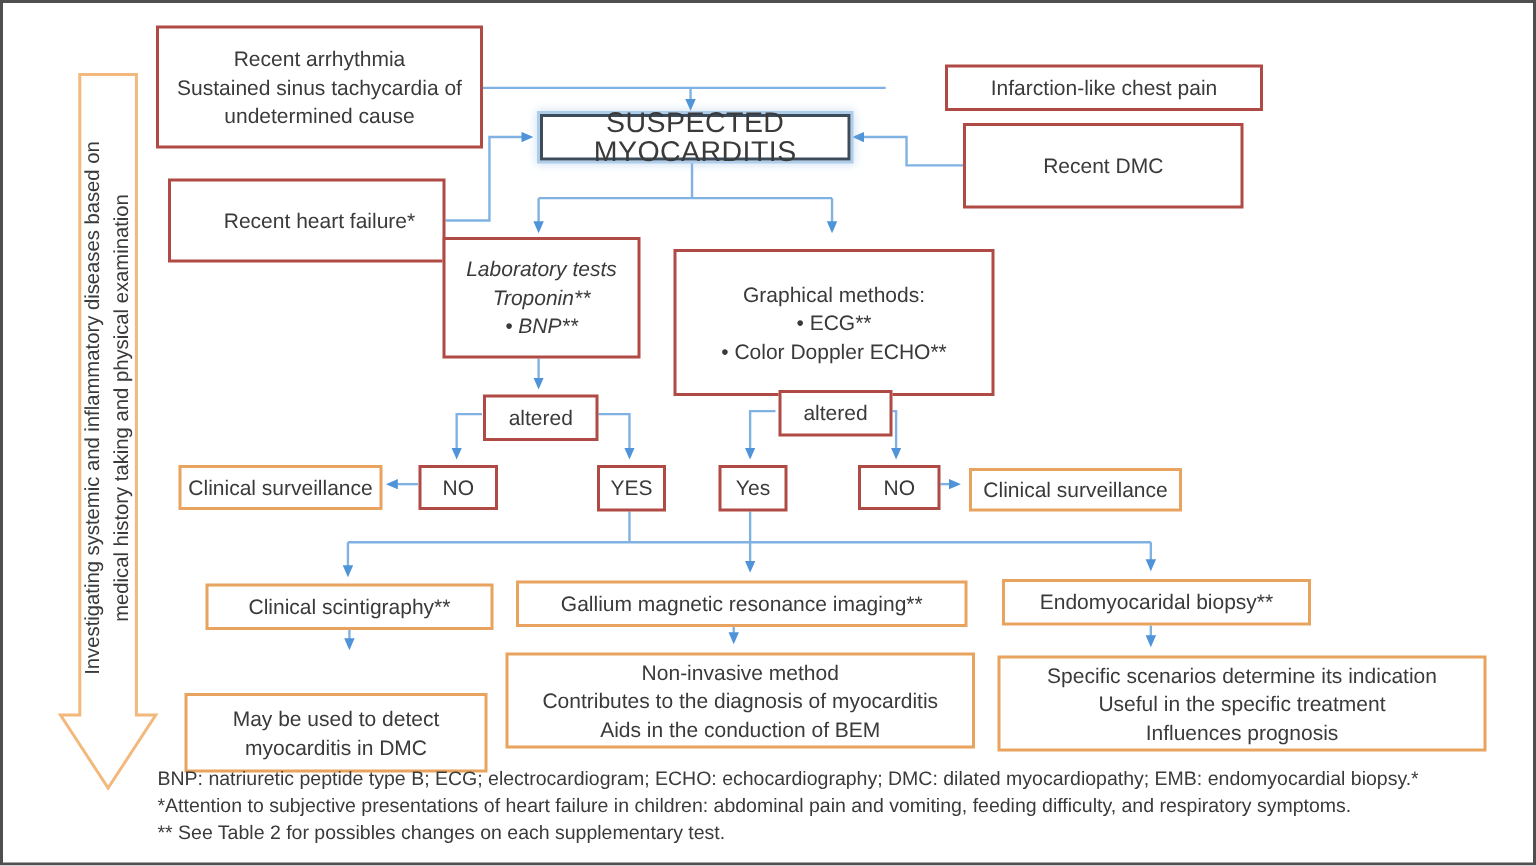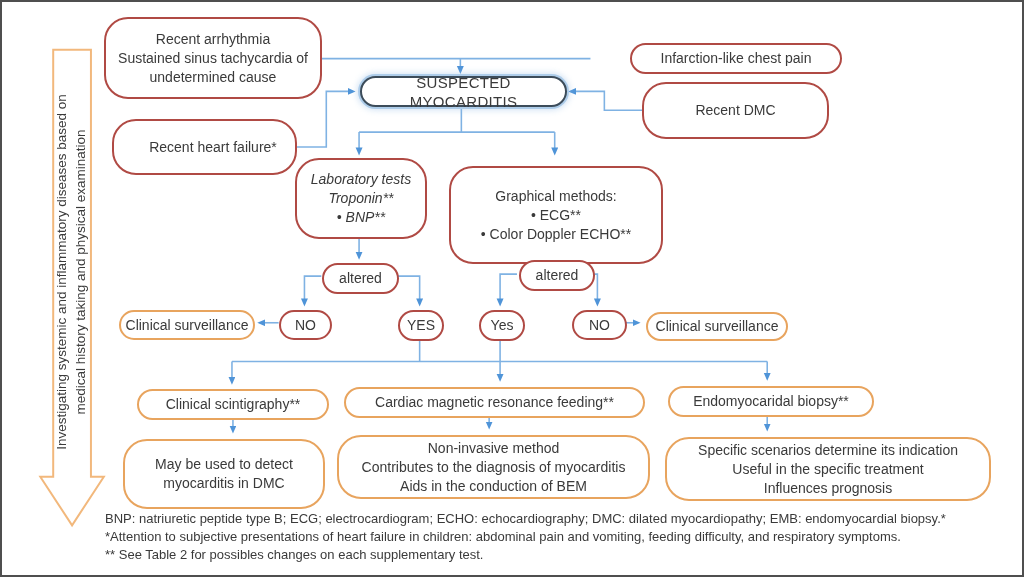--- a/index.html
+++ b/index.html
@@ -19,28 +19,28 @@
   .side-arrow-shape { fill:#ffffff; stroke:var(--arrow-outline,#f2b87c); stroke-width:2; }
 
   .node {
     position:absolute;
     box-sizing:border-box;
     background:#ffffff;
     display:flex; align-items:center; justify-content:center;
     text-align:center;
     white-space:pre-line;
     color:var(--text,#3a3a3a);
-    font-size:14px; line-height:19px;border-radius:24px;
+    font-size:14px; line-height:19px;
   }
   .red    { border:2px solid var(--red-border,#b04a44); }
   .orange { border:2px solid var(--orange-border,#e8a45e); }
   .highlight {
     border:2px solid var(--highlight-border,#3c4c5a);
     box-shadow:0 0 0 2px var(--highlight-glow,#aecdea), 0 0 6px 3px rgba(150,190,230,.45);
-    font-size:15px; letter-spacing:.3px;
+    font-size:19px; letter-spacing:.3px;
   }
 
   .side-label {
     position:absolute;
     left:-156px; top:251px;
     width:450px; height:38px;
     transform:rotate(-90deg);
     text-align:center;
     white-space:pre-line;
     font-size:13.5px; line-height:19px;
@@ -127,25 +127,25 @@
   <div class="node red" style="left:396px; top:308px; width:46px; height:31px;">YES</div>
 
   <div class="node red" style="left:477px; top:308px; width:46px; height:31px;">Yes</div>
 
   <div class="node red" style="left:570px; top:308px; width:55px; height:30px;">NO</div>
 
   <div class="node orange" style="left:644px; top:310px; width:142px; height:29px;">Clinical surveillance</div>
 
   <div class="node orange" style="left:135px; top:387px; width:192px; height:31px;">Clinical scintigraphy**</div>
 
-  <div class="node orange" style="left:342px; top:385px; width:301px; height:31px;">Cardiac magnetic resonance feeding**</div>
+  <div class="node orange" style="left:342px; top:385px; width:301px; height:31px;">Gallium magnetic resonance imaging**</div>
 
   <div class="node orange" style="left:666px; top:384px; width:206px; height:31px;">Endomyocaridal biopsy**</div>
 
-  <div class="node orange" style="left:121px; top:437px; width:202px; height:70px;">May be used to detect
+  <div class="node orange" style="left:121px; top:460px; width:202px; height:53px;">May be used to detect
 myocarditis in DMC</div>
 
   <div class="node orange" style="left:663px; top:435px; width:326px; height:64px;">Specific scenarios determine its indication
 Useful in the specific treatment
 Influences prognosis</div>
 
   <div class="node orange" style="left:335px; top:433px; width:313px; height:64px;">Non-invasive method
 Contributes to the diagnosis of myocarditis
 Aids in the conduction of BEM</div>
 

